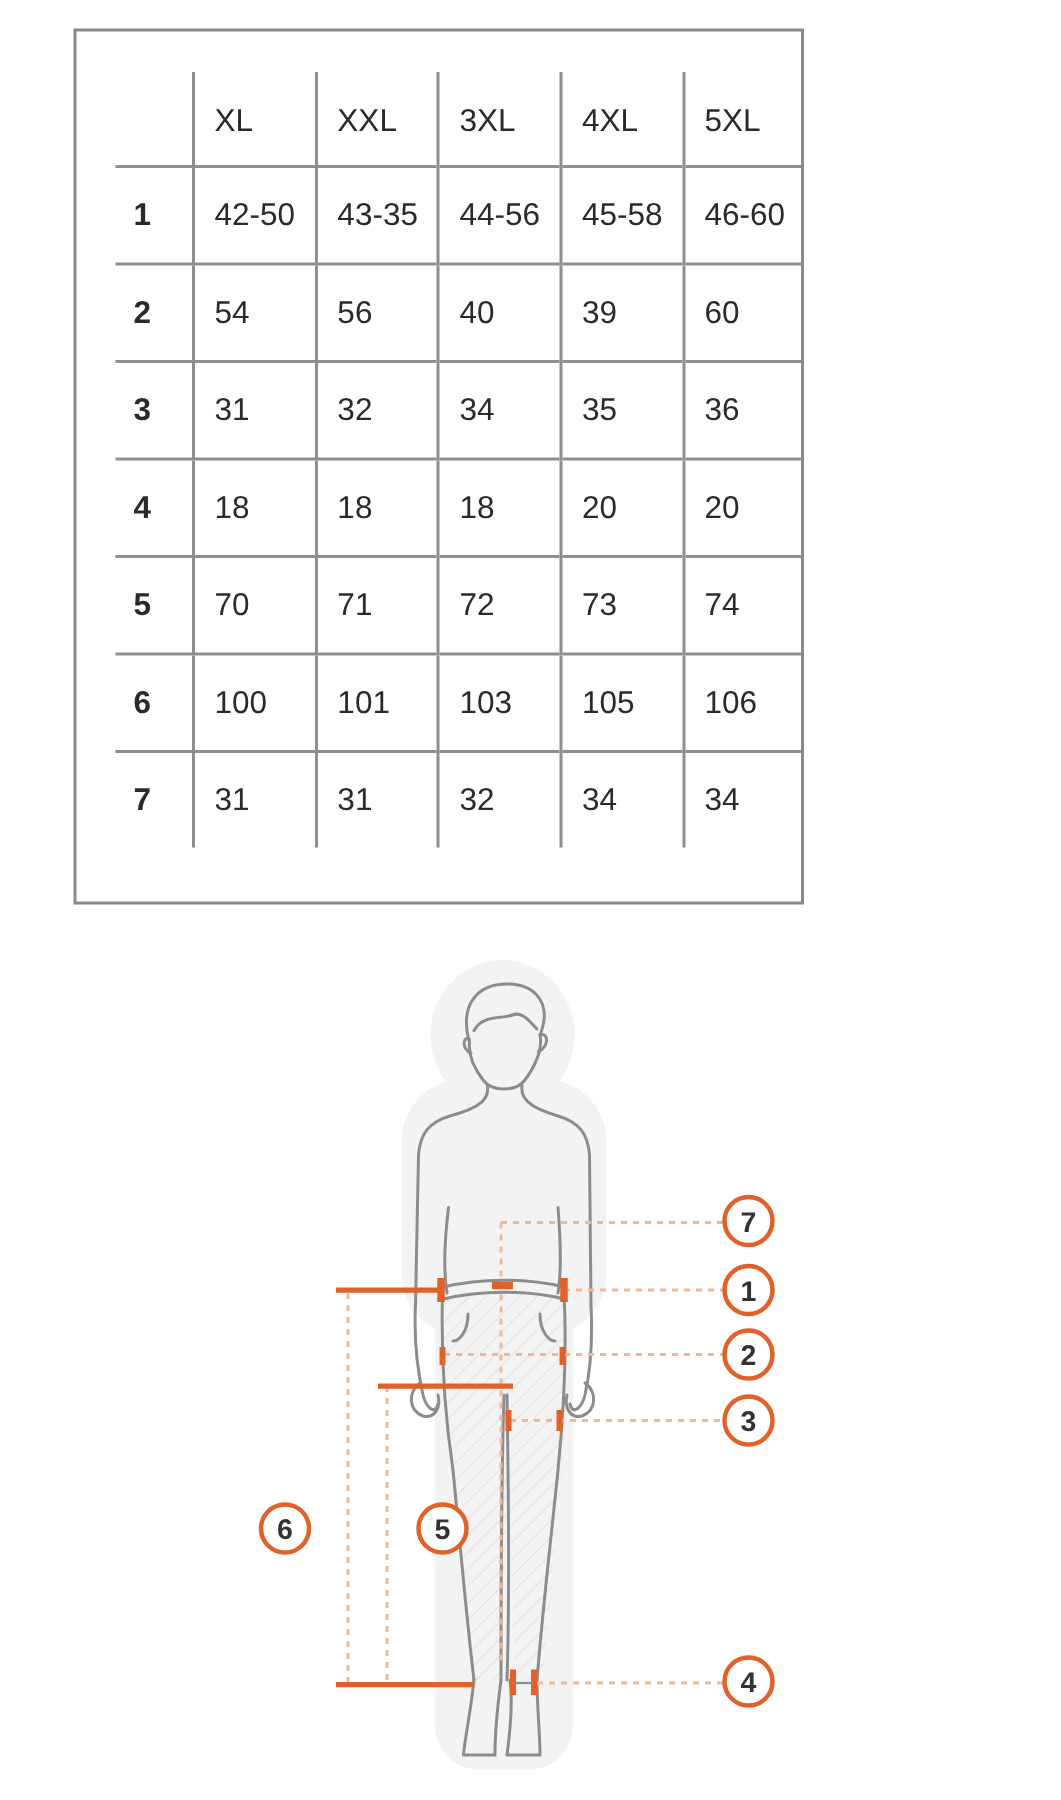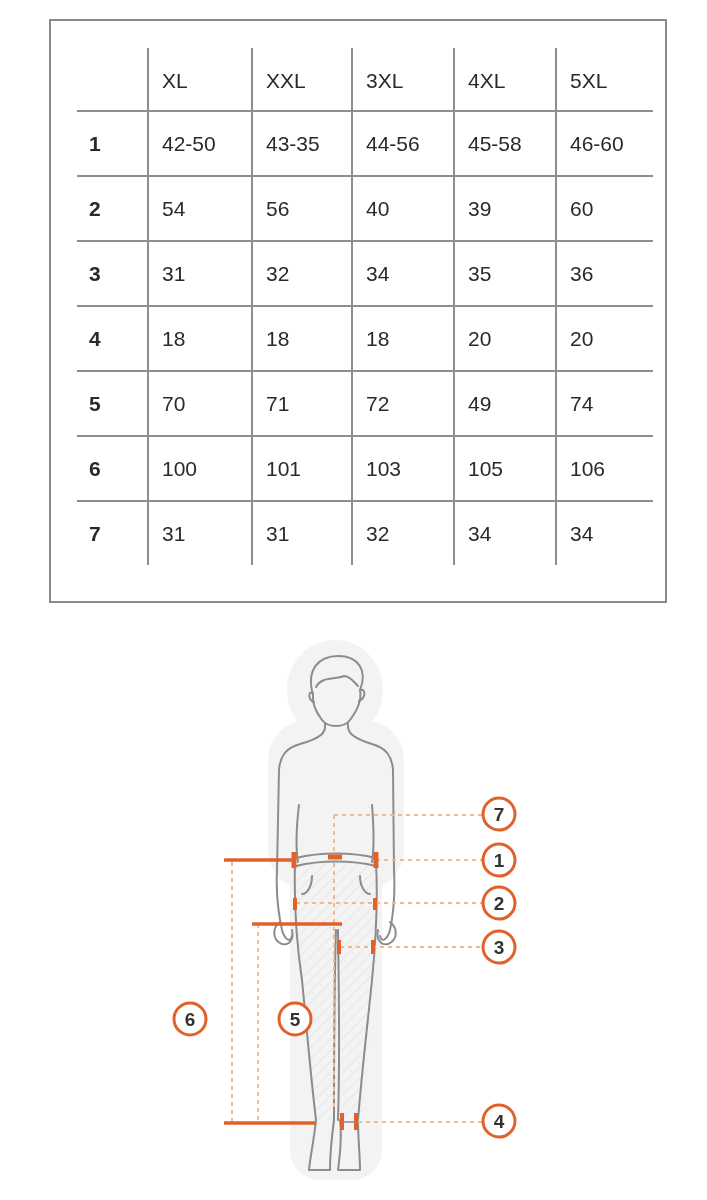--- a/index.html
+++ b/index.html
@@ -1,19 +1,19 @@
 <!DOCTYPE html>
 <html><head>
   <meta charset="utf-8">
   <style>
     html, body { margin: 0; padding: 0; background: #ffffff; }
     body { width: 707px; height: 1200px; position: relative; overflow: hidden;
            font-family: "Liberation Sans", "DejaVu Sans", sans-serif; color: #222; }
     .table-frame {
-      position: absolute; left: 49px; top: 19px; width: 618px; height: 584px;
+      position: absolute; left: 49px; top: 19px; width: 487px; height: 584px;
       border: 2px solid #8a8a8a; box-sizing: border-box; background: #fff;
     }
     table.size-table {
       position: absolute; left: 26px; top: 27px;
       border-collapse: collapse; table-layout: fixed;
     }
     table.size-table td, table.size-table th {
       height: 65px; padding: 0 0 0 13px; text-align: left; font-size: 21px;
       font-weight: normal; color: #2a2a2a; box-sizing: border-box;
     }
@@ -79,21 +79,21 @@
       <td>18</td>
       <td>18</td>
       <td>20</td>
       <td>20</td>
     </tr>
     <tr>
       <td class="rowlabel">5</td>
       <td>70</td>
       <td>71</td>
       <td>72</td>
-      <td>49</td>
+      <td>73</td>
       <td>74</td>
     </tr>
     <tr>
       <td class="rowlabel">6</td>
       <td>100</td>
       <td>101</td>
       <td>103</td>
       <td>105</td>
       <td>106</td>
     </tr>

